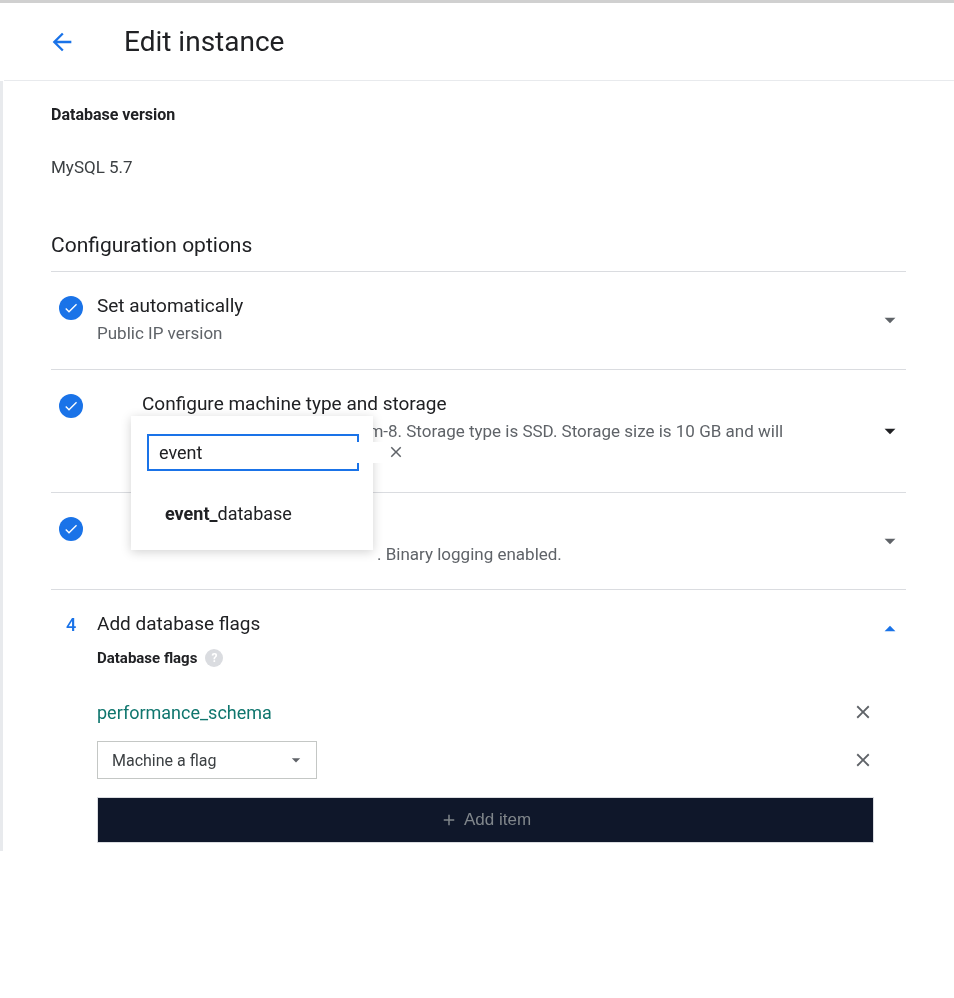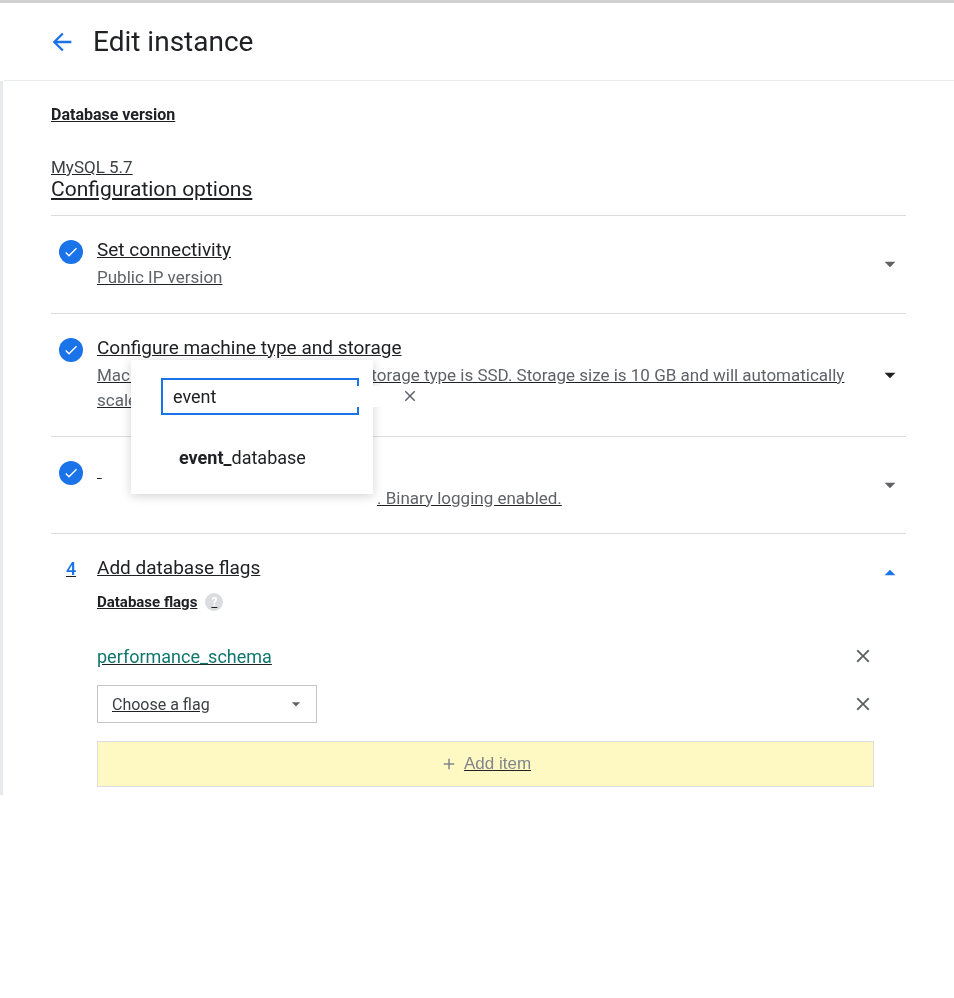--- a/index.html
+++ b/index.html
@@ -13,57 +13,57 @@
       width: 954px;
       color: #202124;
     }
     .topbar {
       border-top: 3px solid #d0d0d0;
     }
     .header {
       display: flex;
       align-items: center;
       padding: 22px 48px;
-      gap: 17px;
+      gap: 48px;
     }
     .back-arrow {
       width: 28px;
       height: 28px;
       cursor: pointer;
     }
     .page-title {
       font-size: 28px;
       font-weight: 400;
       color: #202124;
     }
     .divider {
       border: none;
       border-top: 1px solid #e8eaed;
       margin-left: 4px;
     }
     .content {
       padding: 24px 48px 0 48px;
       border-left: 3px solid #e8eaed;
-      text-decoration: underline;
     }
     .label {
       font-size: 16px;
       font-weight: 700;
       color: #202124;
       margin-bottom: 6px;
     }
     .value {
       font-size: 17px;
       color: #3c4043;
       margin-top: 33px;
     }
     .section-heading {
       font-size: 21px;
       font-weight: 400;
       color: #202124;
+      margin-top: 56px;
       margin-bottom: 14px;
     }
     .thin-divider {
       border: none;
       border-top: 1px solid #dadce0;
     }
     .option-row {
       display: flex;
       align-items: flex-start;
       padding: 22px 0;
@@ -168,37 +168,37 @@
       width: 220px;
       font-size: 16px;
       color: #3c4043;
       cursor: pointer;
     }
     .add-item-btn {
       display: flex;
       align-items: center;
       justify-content: center;
       border: 1px solid #dadce0;
-      background: #fef9c3;
+      background: #0f172a;
       width: 100%;
       padding: 12px;
       font-size: 17px;
       color: #80868b;
       gap: 6px;
       cursor: pointer;
     }
     .autocomplete-popup {
       position: absolute;
       left: 80px;
       top: 46px;
       width: 242px;
       background: #fff;
       box-shadow: 0 2px 10px rgba(0,0,0,0.18);
       z-index: 10;
-      padding: 18px 0 16px 16px;
+      padding: 18px 0 16px 2px;
     }
     .autocomplete-input-wrap {
       margin: 0 14px 22px 14px;
       border: 2px solid #1a73e8;
       display: flex;
       align-items: center;
       padding: 6px 8px 6px 10px;
     }
     .autocomplete-input {
       border: none;
@@ -247,31 +247,31 @@
 
   <div class="option-row">
     <div class="option-icon">
       <span class="check-circle">
         <svg viewBox="0 0 24 24" width="16" height="16">
             <path fill="#fff" d="M9 16.17L4.83 12l-1.42 1.41L9 19 21 7l-1.41-1.41z"></path>
           </svg>
       </span>
     </div>
     <div class="option-body">
-      <div class="option-title">Set connectivity</div>
+      <div class="option-title">Set automatically</div>
       <div class="option-sub">Public IP version</div>
     </div>
     <div class="expand-icon">
       <svg viewBox="0 0 24 24" width="26" height="26">
           <path fill="#5f6368" d="M7 10l5 5 5-5z"></path>
         </svg>
     </div>
   </div>
 
-  <div class="option-row" style="position:relative;">
+  <div class="option-row" style="position:relative;gap:45px;">
     <div class="option-icon">
       <span class="check-circle">
         <svg viewBox="0 0 24 24" width="16" height="16">
             <path fill="#fff" d="M9 16.17L4.83 12l-1.42 1.41L9 19 21 7l-1.41-1.41z"></path>
           </svg>
       </span>
     </div>
     <div class="option-body">
       <div class="option-title">Configure machine type and storage</div>
       <div class="option-sub">Machine type is db-n1-highmem-8. Storage type is SSD. Storage size is 10 GB and will automatically scale as needed.</div>
@@ -333,21 +333,21 @@
           <span class="flag-name">performance_schema</span>
           <span class="remove-x">
             <svg viewBox="0 0 24 24" width="22" height="22">
                 <path fill="#5f6368" d="M19 6.41L17.59 5 12 10.59 6.41 5 5 6.41 10.59 12 5 17.59 6.41 19 12 13.41 17.59 19 19 17.59 13.41 12z"></path>
               </svg>
           </span>
         </div>
 
         <div class="flag-row">
           <div class="flag-select">
-            <span>Choose a flag</span>
+            <span>Machine a flag</span>
             <svg viewBox="0 0 24 24" width="20" height="20">
                 <path fill="#5f6368" d="M7 10l5 5 5-5z"></path>
               </svg>
           </div>
           <span class="remove-x">
             <svg viewBox="0 0 24 24" width="22" height="22">
                 <path fill="#5f6368" d="M19 6.41L17.59 5 12 10.59 6.41 5 5 6.41 10.59 12 5 17.59 6.41 19 12 13.41 17.59 19 19 17.59 13.41 12z"></path>
               </svg>
           </span>
         </div>

